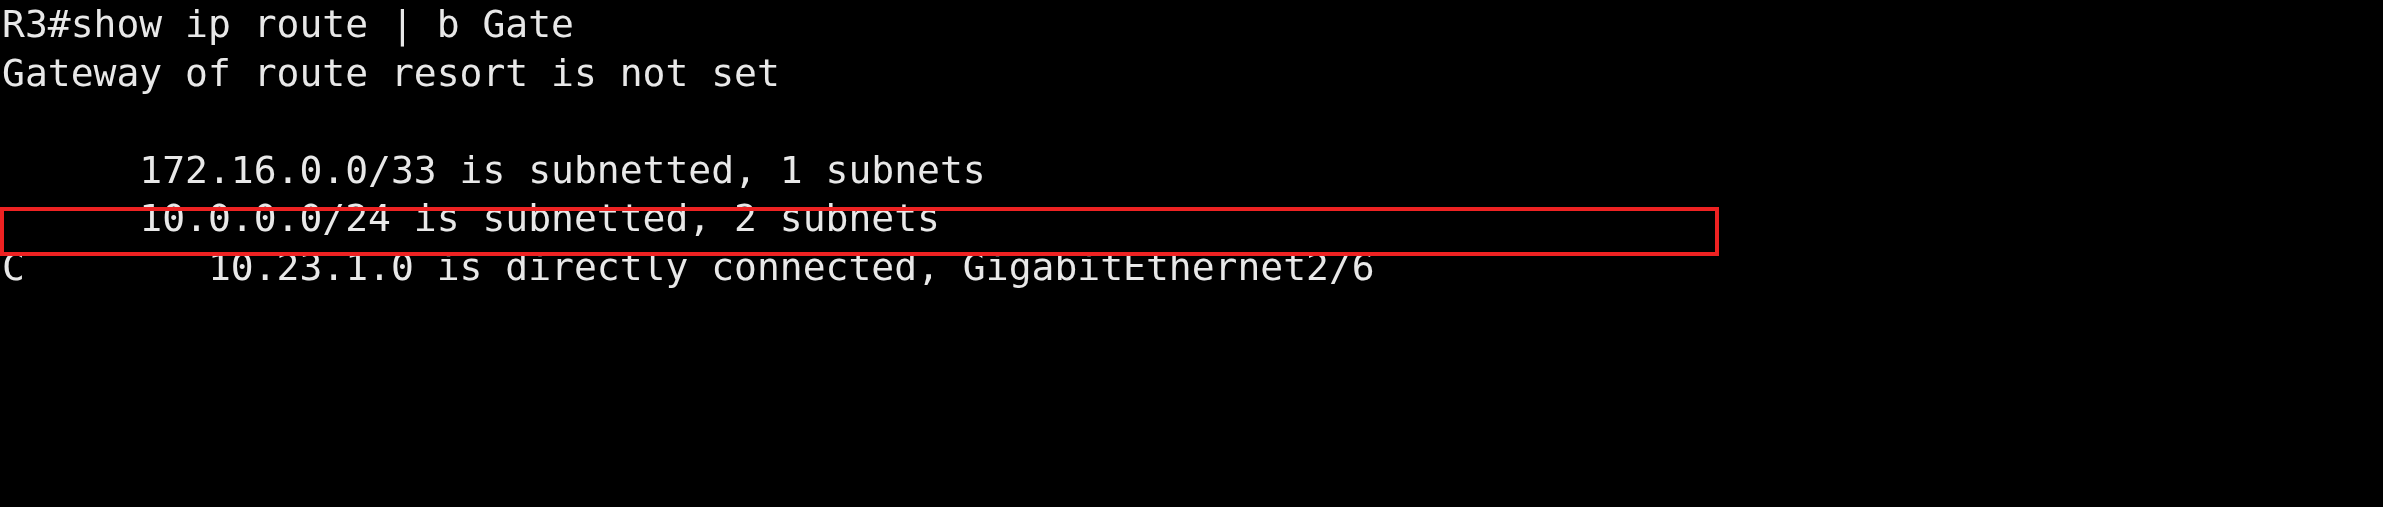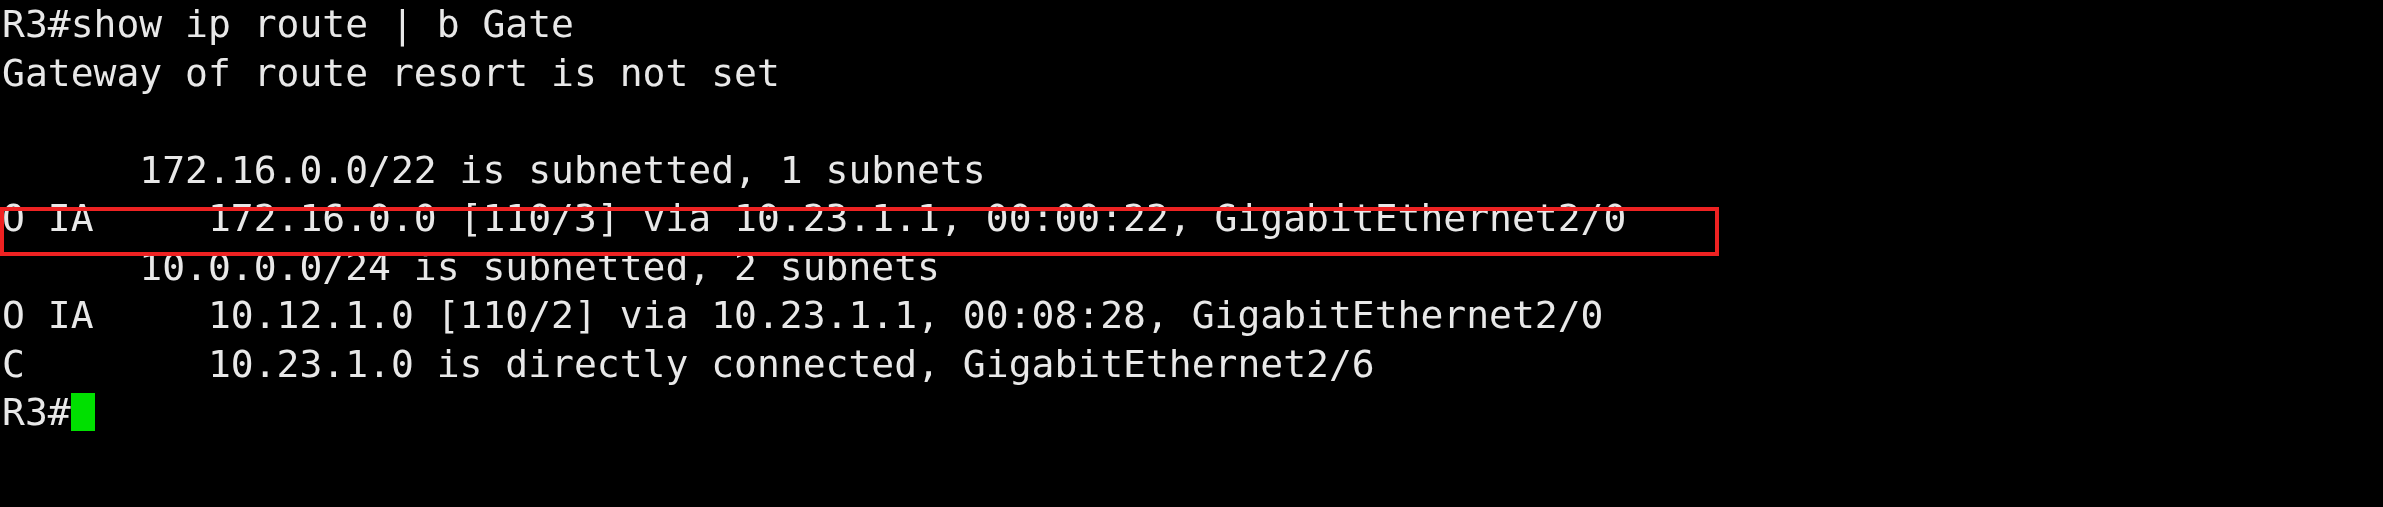--- a/index.html
+++ b/index.html
@@ -75,29 +75,26 @@
 <div id="terminal">
 
   <div class="lines-wrap">
 
     <div class="term-line">R3#show ip route | b Gate</div>
 
     <div class="term-line">Gateway of route resort is not set</div>
 
     <div class="term-line blank"></div>
 
-    <div class="term-line">      172.16.0.0/22 is subnetted, 1 subnets</div>
+    <div class="term-line">      172.16.0.0/33 is subnetted, 1 subnets</div>
 
-    <div class="term-line highlighted">O IA     172.16.0.0 [110/3] via 10.23.1.1, 00:00:22, GigabitEthernet2/0</div>
 
     <div class="term-line">      10.0.0.0/24 is subnetted, 2 subnets</div>
 
-    <div class="term-line">O IA     10.12.1.0 [110/2] via 10.23.1.1, 00:08:28, GigabitEthernet2/0</div>
 
     <div class="term-line">C        10.23.1.0 is directly connected, GigabitEthernet2/6</div>
 
-    <div class="term-line"><span>R3#</span><span class="cursor-block"></span></div>
 
   </div>
 
   <div class="highlight-box"></div>
 
 </div>
 
 </body></html>

